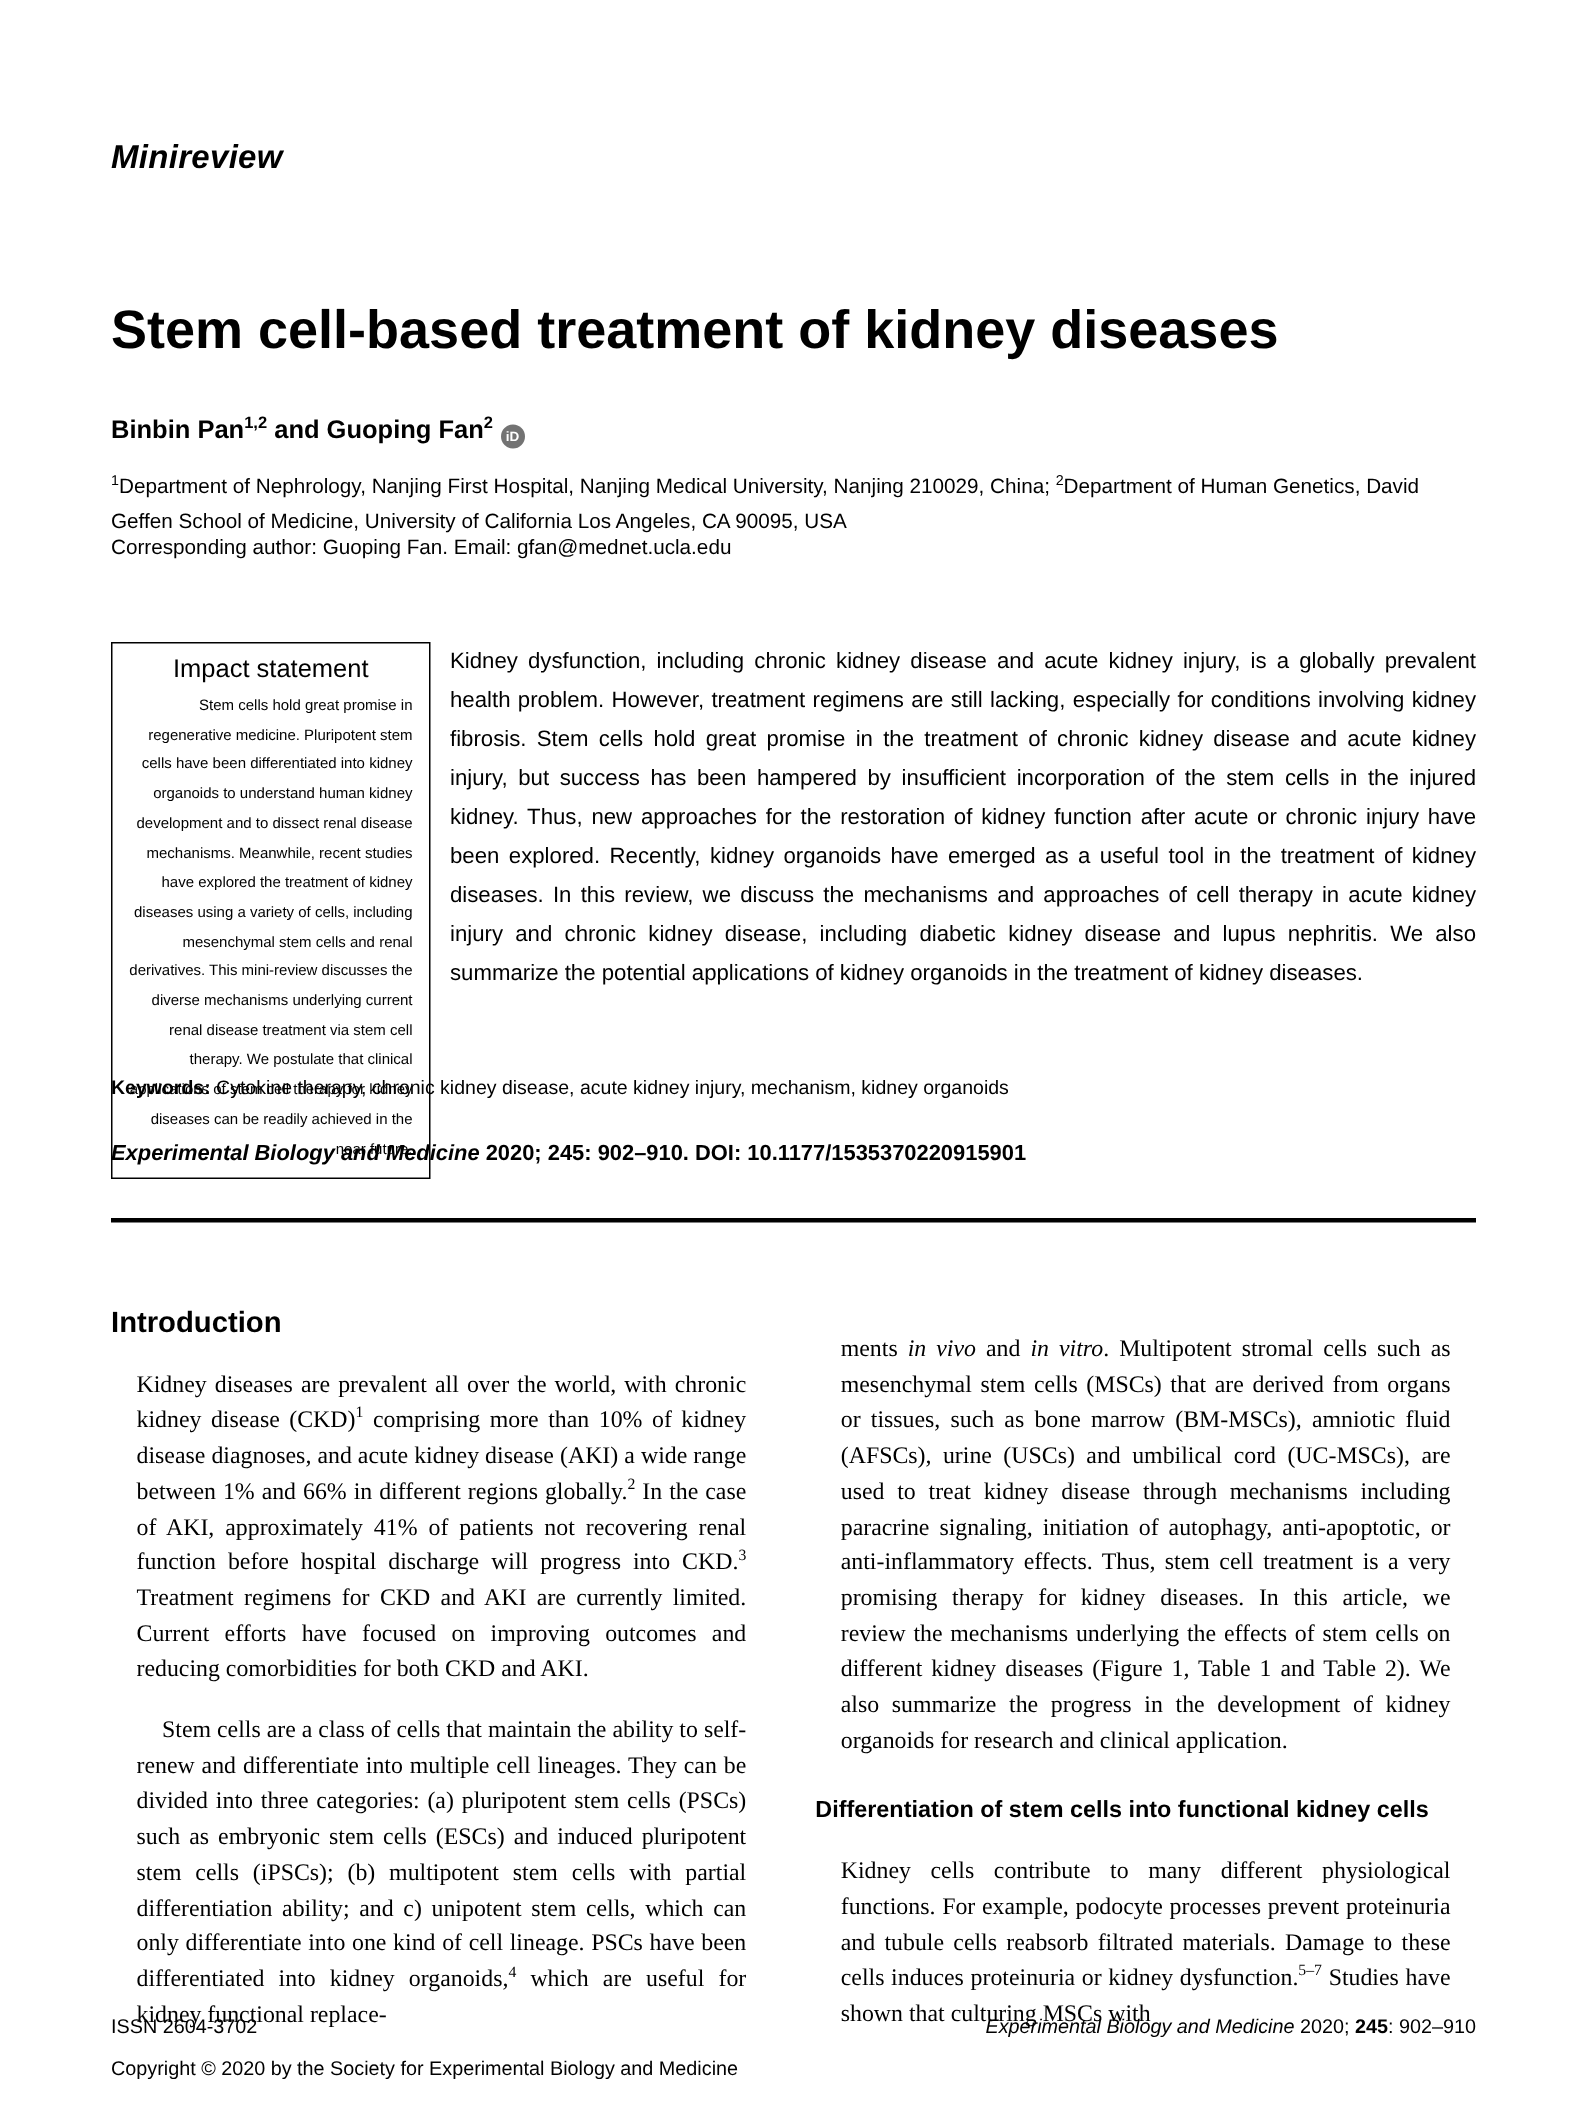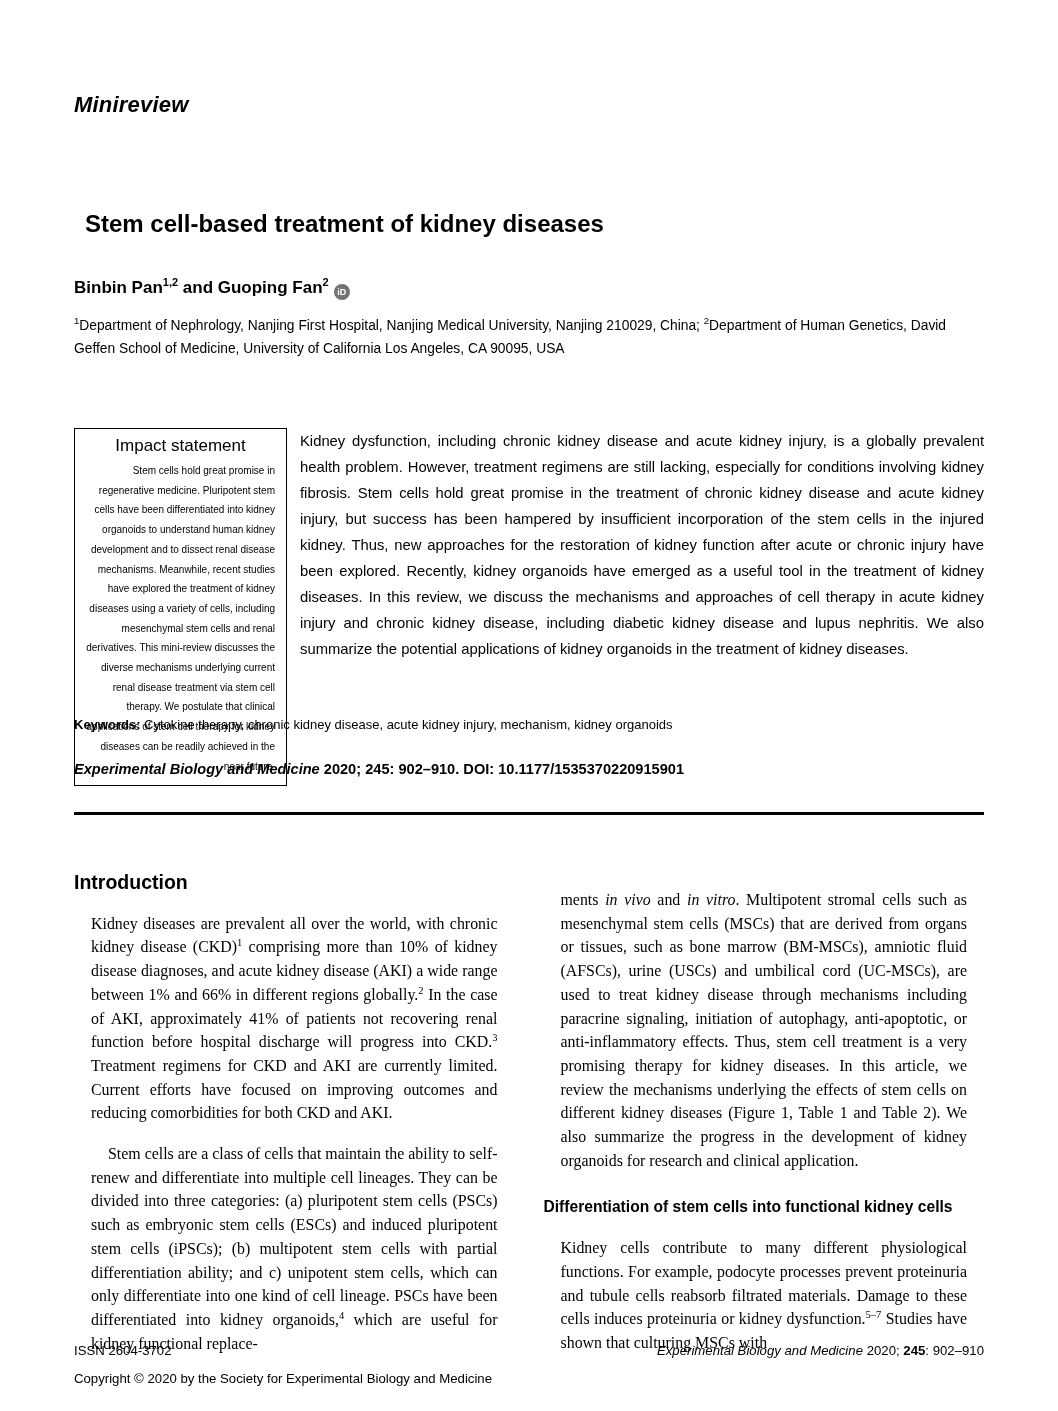--- a/index.html
+++ b/index.html
@@ -16,23 +16,23 @@
 
   .article-type {
     top: 92px;
     font-size: 22px;
     font-weight: bold;
     font-style: italic;
     letter-spacing: 0.2px;
   }
   .title {
     top: 199px;
-    font-size: 24px;
-    font-weight: bold;
-    margin: 11px;
+    font-size: 36px;
+    font-weight: bold;
+    margin: 0;
   }
   .authors {
     top: 276px;
     font-size: 17px;
     font-weight: bold;
   }
   .authors sup { font-size: 11px; }
   .orcid {
     display: inline-block;
     width: 16px; height: 16px;
@@ -154,20 +154,21 @@
   <div class="abs article-type">Minireview</div>
 
   <h1 class="abs title">Stem cell-based treatment of kidney diseases</h1>
 
   <div class="abs authors">
     <span>Binbin Pan<sup>1,2</sup> and Guoping Fan<sup>2</sup></span><span class="orcid">iD</span>
   </div>
 
   <div class="abs affiliations"><sup>1</sup>Department of Nephrology, Nanjing First Hospital, Nanjing Medical University, Nanjing 210029, China; <sup>2</sup>Department of Human Genetics, David Geffen School of Medicine, University of California Los Angeles, CA 90095, USA</div>
 
+  <div class="abs corresponding">Corresponding author: Guoping Fan. Email: gfan@mednet.ucla.edu</div>
 
   <div class="abs abstract-row">
     <div class="impact-box">
       <div class="impact-title">Impact statement</div>
       <p class="impact-text">Stem cells hold great promise in regenerative medicine. Pluripotent stem cells have been differentiated into kidney organoids to understand human kidney development and to dissect renal disease mechanisms. Meanwhile, recent studies have explored the treatment of kidney diseases using a variety of cells, including mesenchymal stem cells and renal derivatives. This mini-review discusses the diverse mechanisms underlying current renal disease treatment via stem cell therapy. We postulate that clinical applications of stem cell therapy for kidney diseases can be readily achieved in the near future.</p>
     </div>
     <div class="abstract-col">
       <p class="abstract-text">Kidney dysfunction, including chronic kidney disease and acute kidney injury, is a globally prevalent health problem. However, treatment regimens are still lacking, especially for conditions involving kidney fibrosis. Stem cells hold great promise in the treatment of chronic kidney disease and acute kidney injury, but success has been hampered by insufficient incorporation of the stem cells in the injured kidney. Thus, new approaches for the restoration of kidney function after acute or chronic injury have been explored. Recently, kidney organoids have emerged as a useful tool in the treatment of kidney diseases. In this review, we discuss the mechanisms and approaches of cell therapy in acute kidney injury and chronic kidney disease, including diabetic kidney disease and lupus nephritis. We also summarize the potential applications of kidney organoids in the treatment of kidney diseases.</p>
     </div>
   </div>

